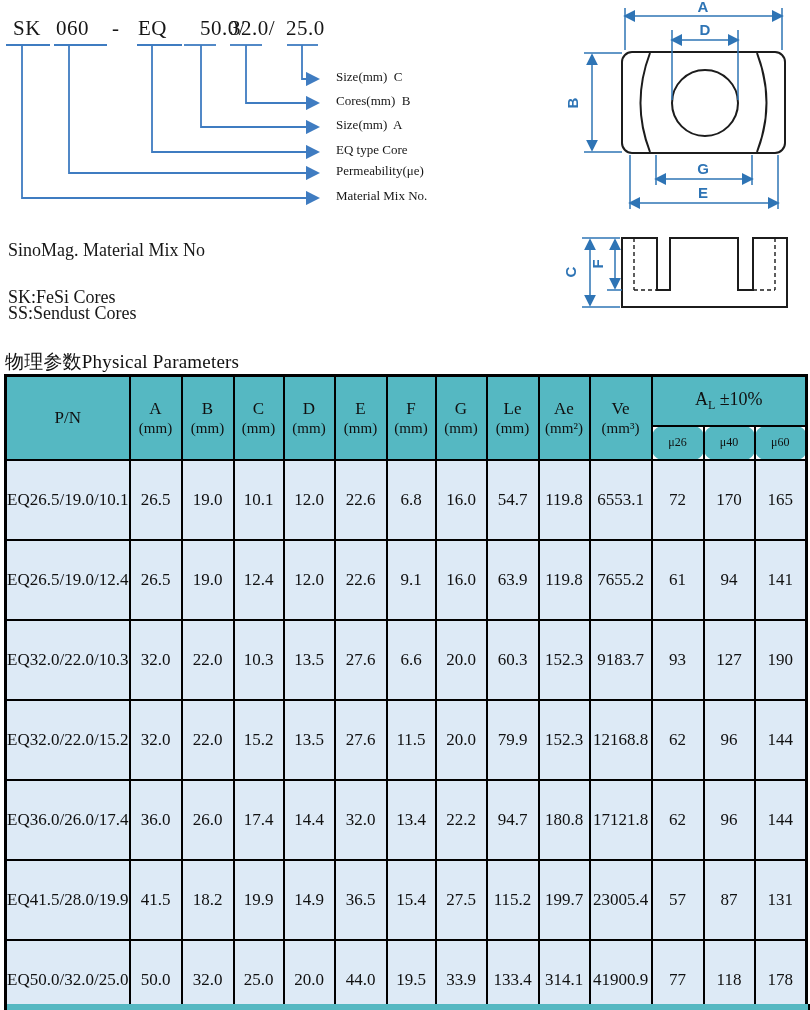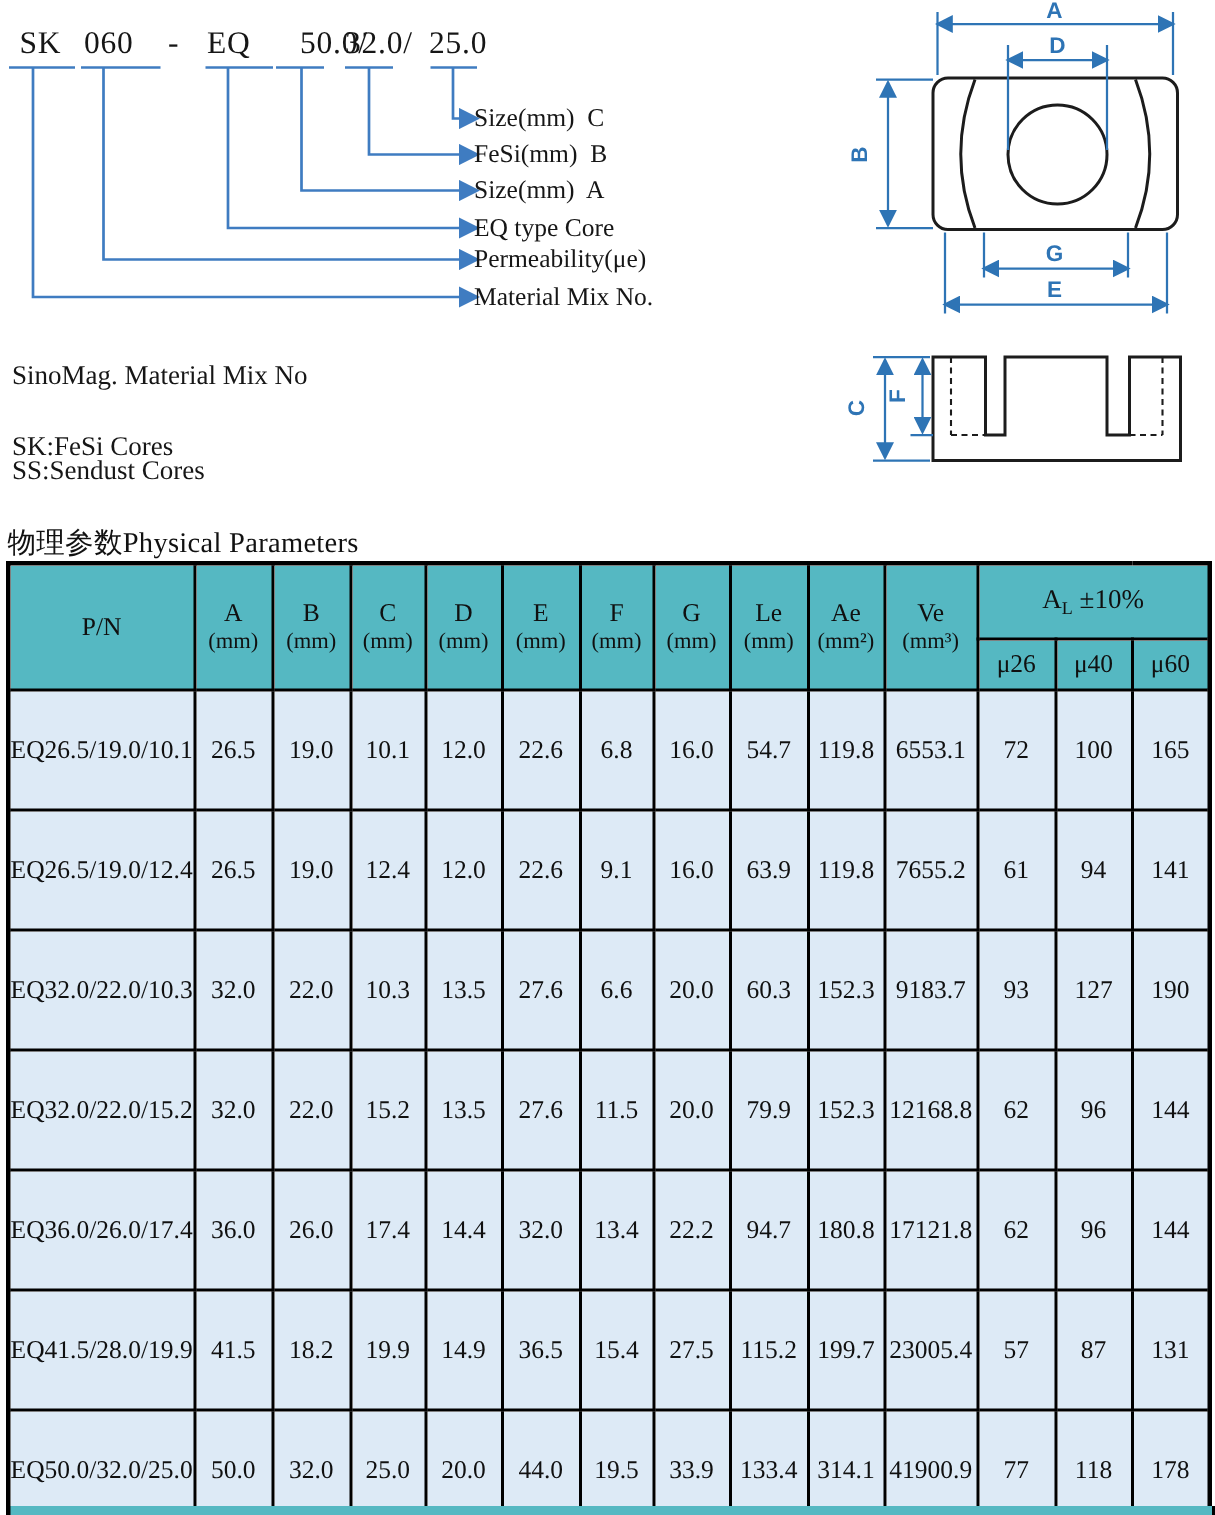--- a/index.html
+++ b/index.html
@@ -3,21 +3,21 @@
 <meta charset="utf-8">
 <style>
   html,body{margin:0;padding:0;}
   body{font-family:"Liberation Serif", serif; background:#ffffff;}
   #page{position:relative; width:810px; height:1010px; background:#ffffff; overflow:hidden;}
 
   
   .pn-seg{position:absolute; top:16px; font-size:21px; color:#161616; letter-spacing:.5px; white-space:pre;text-align:center;}
   .seg-0{left:13px;} .seg-1{left:56px;} .seg-2{left:112px;} .seg-3{left:138px;}
   .seg-4{left:200px;} .seg-5{left:230px;} .seg-6{left:286px;}
-  .pn-label{position:absolute; left:316px; font-size:17px; color:#161616; white-space:pre;}
+  .pn-label{position:absolute; left:336px; font-size:13px; color:#161616; white-space:pre;}
   .lbl-0{top:69px;} .lbl-1{top:93px;} .lbl-2{top:117px;}
   .lbl-3{top:142px;} .lbl-4{top:163px;} .lbl-5{top:188px;}
 
   .note-line{position:absolute; left:8px; font-size:18px; color:#161616; white-space:pre;}
   .note-0{top:240px;text-align:right;} .note-1{top:263px;margin-top:40px;} .note-2{top:287px;}
 
   svg{position:absolute;}
   #pn-lines{left:0; top:0;}
   #core-drawings{left:555px; top:0;}
 
@@ -28,21 +28,21 @@
   #phys-table{position:absolute; left:4px; top:374px; border-collapse:collapse; table-layout:fixed;
               width:801px; border:3px solid #000;}
   #phys-table th, #phys-table td{border:2px solid #000; padding:0; text-align:center; vertical-align:middle;
               color:#101010; font-weight:normal; overflow:hidden;}
   #phys-table thead th{background:#55b8c2;}
   #phys-table tbody td{background:#ddeaf6; font-size:17px; height:78px;}
   tr.hrow1{height:50px;} tr.hrow2{height:34px;}
   .th-letter{font-size:17px; line-height:20px;}
   .th-unit{font-size:15px; line-height:18px;}
   .th-pn{font-size:17px;}
-  .th-mu{font-size:17px;}
+  .th-mu{font-size:12px;border-radius:11px;}
   .al-main{font-size:18px;}
   .al-sub{font-size:12px; vertical-align:-4px;}
   .al-suffix{font-size:18px;}
 
   
   #next-section-strip{position:absolute; left:4px; top:1004px; width:801px; height:6px;
        background:#55b8c2; border-left:3px solid #000; border-right:3px solid #000;}
 </style>
 </head>
 <body>
@@ -75,21 +75,21 @@
 
   <span class="pn-seg seg-0">SK</span>
   <span class="pn-seg seg-1">060</span>
   <span class="pn-seg seg-2">-</span>
   <span class="pn-seg seg-3">EQ</span>
   <span class="pn-seg seg-4">50.0/</span>
   <span class="pn-seg seg-5">32.0/</span>
   <span class="pn-seg seg-6">25.0</span>
 
   <span class="pn-label lbl-0">Size(mm)  C</span>
-  <span class="pn-label lbl-1">FeSi(mm)  B</span>
+  <span class="pn-label lbl-1">Cores(mm)  B</span>
   <span class="pn-label lbl-2">Size(mm)  A</span>
   <span class="pn-label lbl-3">EQ type Core</span>
   <span class="pn-label lbl-4">Permeability(μe)</span>
   <span class="pn-label lbl-5">Material Mix No.</span>
 
   <div class="note-line note-0">SinoMag. Material Mix No</div>
   <div class="note-line note-1">SS:Sendust Cores</div>
   <div class="note-line note-2">SK:FeSi Cores</div>
 
   <svg id="core-drawings" width="255" height="330" viewBox="0 0 255 330">
@@ -231,21 +231,21 @@
           <td>19.0</td>
           <td>10.1</td>
           <td>12.0</td>
           <td>22.6</td>
           <td>6.8</td>
           <td>16.0</td>
           <td>54.7</td>
           <td>119.8</td>
           <td>6553.1</td>
           <td>72</td>
-          <td>100</td>
+          <td>170</td>
           <td>165</td>
         </tr>
         <tr>
           <td>EQ26.5/19.0/12.4</td>
           <td>26.5</td>
           <td>19.0</td>
           <td>12.4</td>
           <td>12.0</td>
           <td>22.6</td>
           <td>9.1</td>

